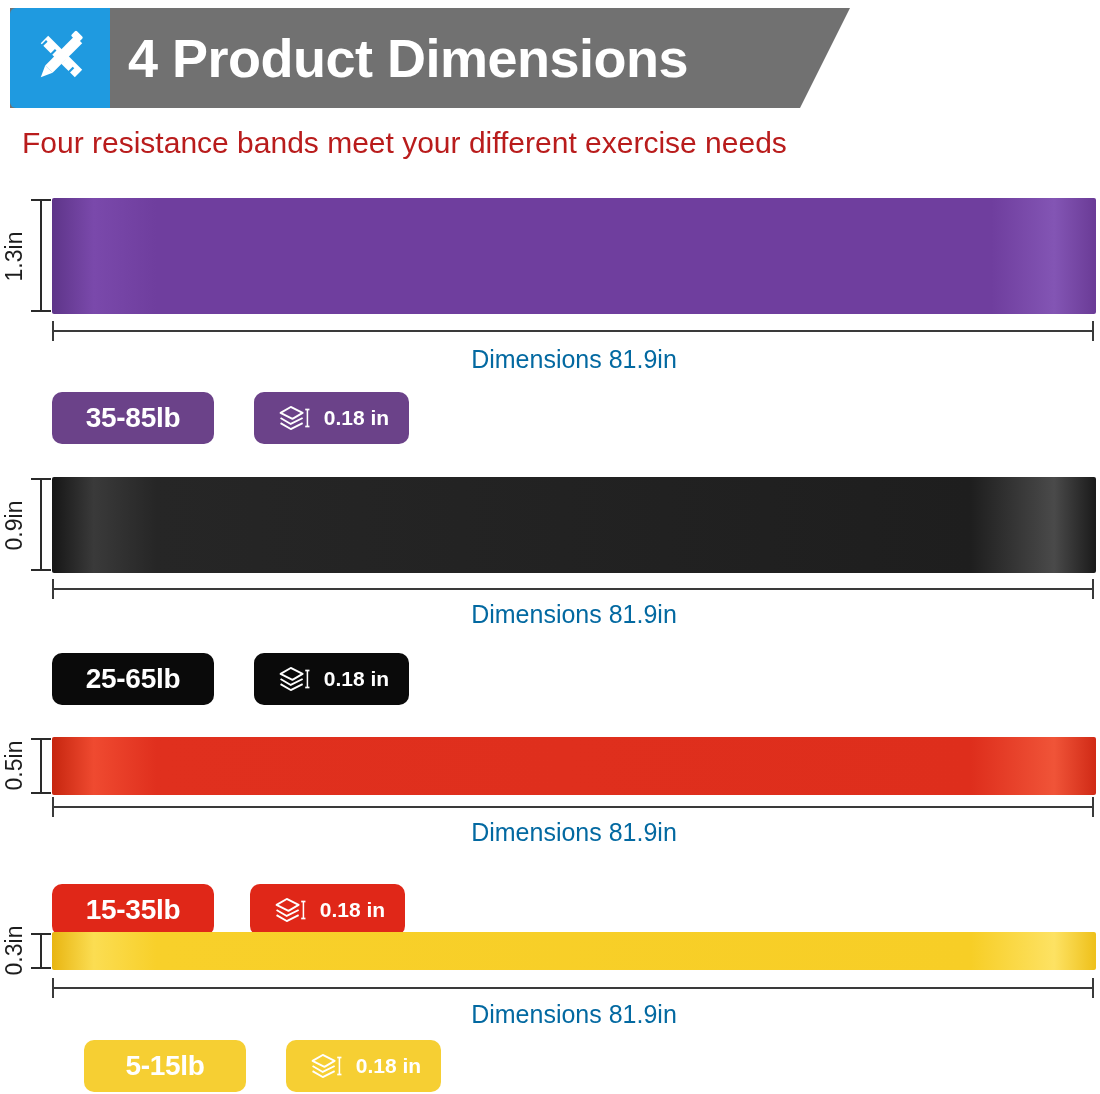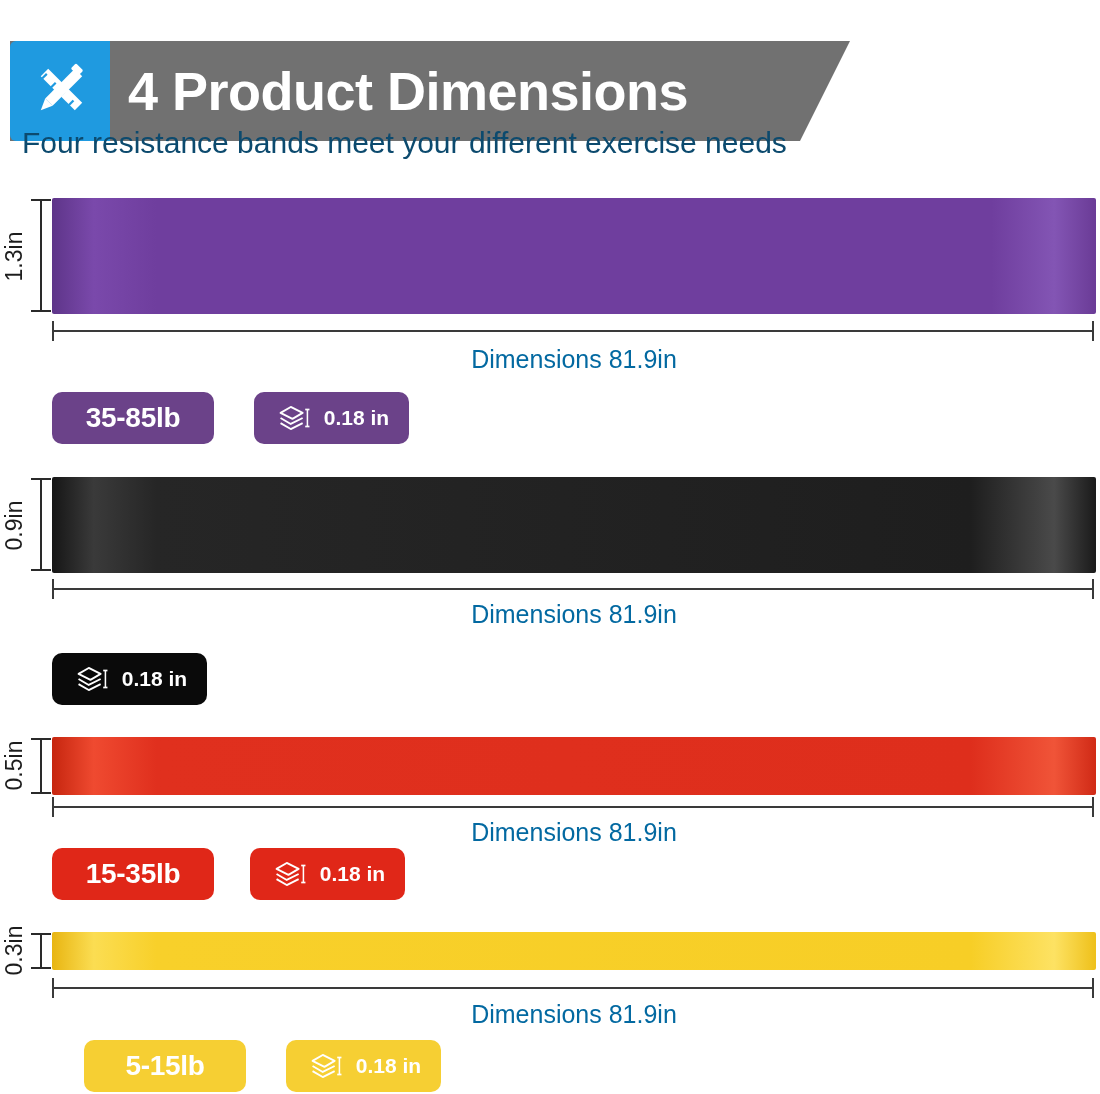--- a/index.html
+++ b/index.html
@@ -14,21 +14,20 @@
     position: relative;
   }
 
   
   .header {
     position: absolute;
     top: 8px;
     left: 10px;
     width: 840px;
     height: 100px;
-    margin-top: 33px;
   }
   .header-banner {
     position: absolute;
     left: 0; top: 0;
     width: 840px;
     height: 100px;
     background: #717171;
     -webkit-clip-path: polygon(0 0, 840px 0, 790px 100px, 0 100px);
     clip-path: polygon(0 0, 840px 0, 790px 100px, 0 100px);
   }
@@ -58,21 +57,21 @@
     white-space: nowrap;
     font-family: "Liberation Sans", sans-serif;
   }
 
   
   .subtitle {
     position: absolute;
     left: 22px;
     top: 126px;
     font-size: 30px;
-    color: #0c4a6e;
+    color: #b91c1c;
     white-space: nowrap;
     font-family: "Liberation Sans", sans-serif;
   }
 
   
   .band-block { position: absolute; left: 0; width: 1100px; }
 
   .vdim {
     position: absolute;
     left: 40px;
@@ -206,20 +205,23 @@
   </div>
 </div>
 
 <div class="band-block" style="top:0;">
   <div class="vdim" style="top:478px;height:93px;"></div>
   <div class="vlabel" style="top:512px;width:60px;text-align:center;left:-16px;">0.9in</div>
   <div class="band" style="top:477px;height:96px;background:linear-gradient(90deg,#161616 0%,#3a3a3a 4%,#262626 10%,#1e1e1e 88%,#4a4a4a 96%,#1a1a1a 100%);"></div>
   <div class="hdim" style="top:588px;"></div>
   <div class="hlabel" style="top:600px;">Dimensions 81.9in</div>
   <div class="badges" style="top:653px;">
+    <div class="badge badge-weight" style="background:#0a0a0a;">
+      <span>25-65lb</span>
+    </div>
     <div class="badge badge-thick" style="background:#0a0a0a;">
       <svg viewBox="0 0 40 34">
         <g fill="none" stroke="#ffffff" stroke-width="2.2" stroke-linejoin="round">
           <path d="M3 11 L15 4 L29 11 L17 18 Z"></path>
           <path d="M3 17 L15 24 L29 17"></path>
           <path d="M3 23 L15 30 L29 23"></path>
         </g>
         <g fill="#ffffff">
           <rect x="32" y="6" width="5" height="2"></rect>
           <rect x="33.7" y="7" width="1.8" height="20"></rect>
@@ -230,21 +232,21 @@
     </div>
   </div>
 </div>
 
 <div class="band-block" style="top:0;">
   <div class="vdim" style="top:738px;height:56px;"></div>
   <div class="vlabel" style="top:752px;width:60px;text-align:center;left:-16px;">0.5in</div>
   <div class="band" style="top:737px;height:58px;background:linear-gradient(90deg,#c6260f 0%,#ef4a30 4%,#e0301e 10%,#de2e1c 88%,#f05438 96%,#d02a16 100%);"></div>
   <div class="hdim" style="top:806px;"></div>
   <div class="hlabel" style="top:818px;">Dimensions 81.9in</div>
-  <div class="badges" style="top:848px;gap:36px;">
+  <div class="badges" style="top:884px;gap:36px;">
     <div class="badge badge-weight" style="background:#e02718;">
       <span>15-35lb</span>
     </div>
     <div class="badge badge-thick" style="background:#e02718;">
       <svg viewBox="0 0 40 34">
         <g fill="none" stroke="#ffffff" stroke-width="2.2" stroke-linejoin="round">
           <path d="M3 11 L15 4 L29 11 L17 18 Z"></path>
           <path d="M3 17 L15 24 L29 17"></path>
           <path d="M3 23 L15 30 L29 23"></path>
         </g>

